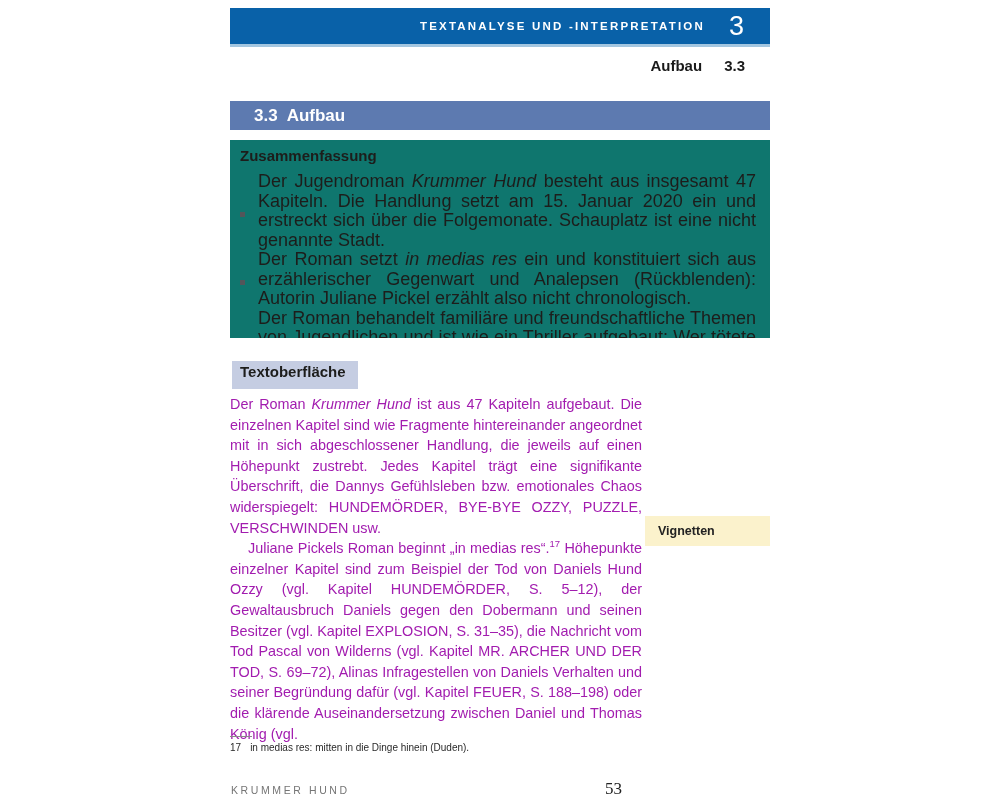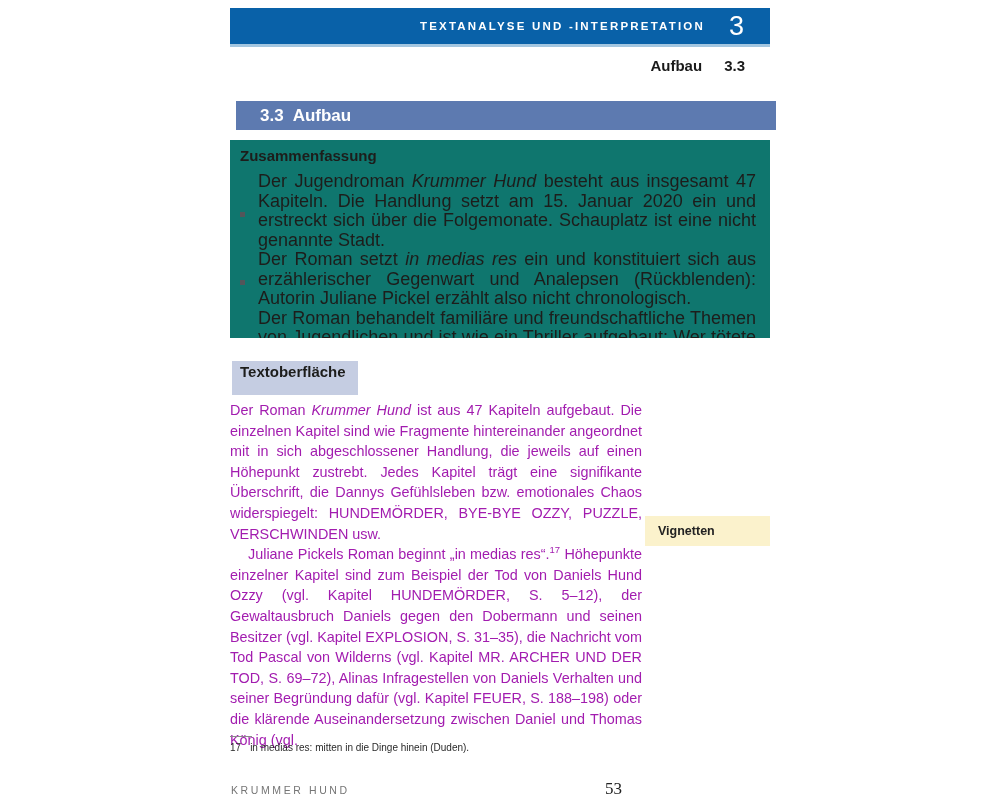--- a/index.html
+++ b/index.html
@@ -31,21 +31,21 @@
 
   
   .running-head {
     position: absolute; left: 230px; top: 57px; width: 515px;
     text-align: right; font-size: 15px; font-weight: bold; color: #1a1a1a;
   }
   .running-head .rh-number { margin-left: 22px; }
 
   
   .section-bar {
-    position: absolute; left: 236px; top: 101px; width: 540px; height: 29px;
+    position: absolute; left: 230px; top: 101px; width: 540px; height: 29px;
     background: #5d7ab0; color: #ffffff; font-weight: bold; font-size: 17px;
     line-height: 29px; padding-left: 24px; box-sizing: border-box;
   }
   .section-bar .sb-title { margin-left: 9px; }
 
   
   .summary-box {
     position: absolute; left: 230px; top: 140px; width: 540px; height: 198px;
     background: #0f766e; box-sizing: border-box; padding: 7px 14px 0 10px;
     overflow: hidden;
@@ -53,21 +53,21 @@
   .summary-heading { margin: 0 0 8px 0; font-size: 15px; font-weight: bold; }
   .summary-list { margin: 0; padding: 0; list-style: none; }
   .summary-item { display: flex; font-size: 18px; line-height: 19.5px; align-items: center; }
   .bullet-square { width: 5px; height: 5px; background: #53565a; margin: 7px 13px 0 0; flex: none; }
   .bullet-text { flex: 1; text-align: justify; }
 
   
   .main-col { position: absolute; left: 230px; top: 361px; width: 412px; }
   .topic-label {
     display: inline-block; background: #c5cde2; color: #1d1d1b;
-    font-size: 15px; font-weight: bold; padding: 2px 12px 15px 8px; margin-left: 2px;
+    font-size: 15px; font-weight: bold; padding: 2px 12px 9px 8px; margin-left: 2px;
   }
   .body-par {
     margin: 5px 0 0 0; font-size: 14.4px; line-height: 20.6px;
     text-align: justify; color: #a21caf;
   }
   .body-par.indent { margin-top: 0; text-indent: 18px; }
 
   
   .margin-label {
     position: absolute; left: 645px; top: 516px; width: 125px; height: 30px;

